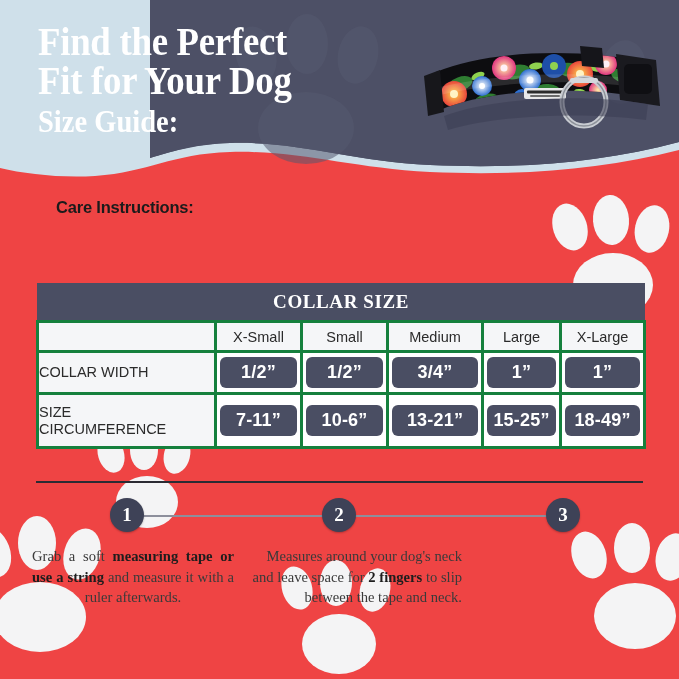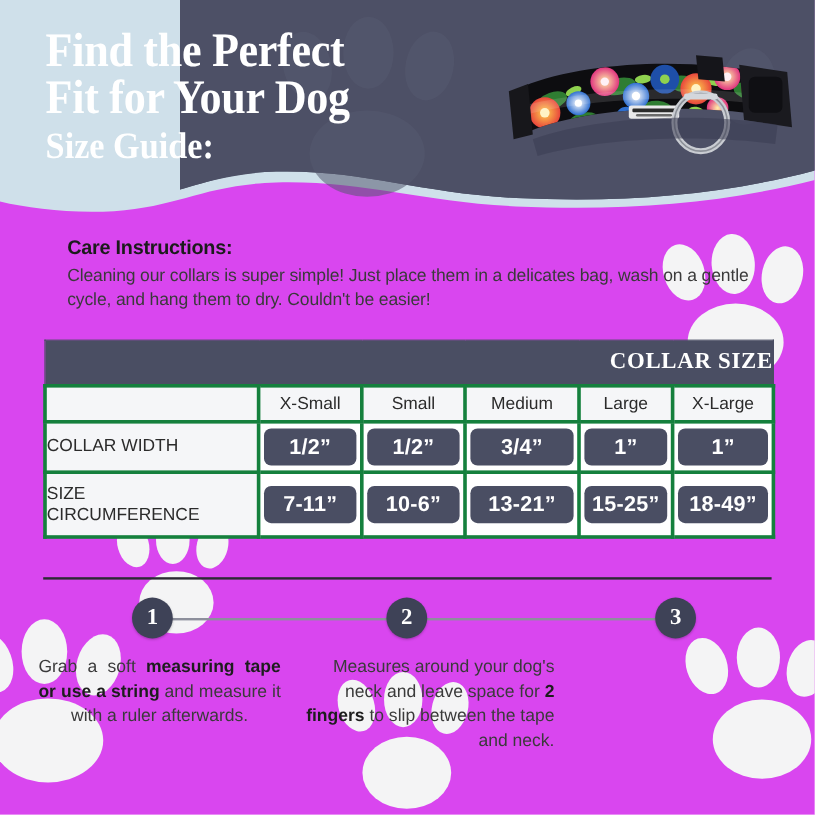--- a/index.html
+++ b/index.html
@@ -2,21 +2,21 @@
 <html><head>
 <meta charset="utf-8">
 <style>
   * { box-sizing: border-box; margin: 0; padding: 0; }
   html, body {
     width: 679px; height: 679px;
     background: #ffffff;
     font-family: "Liberation Sans", sans-serif;
     overflow: hidden;
   }
-  .page { position: relative; width: 679px; height: 679px; background: #d946ef; padding-left: 24px; }
+  .page { position: relative; width: 679px; height: 679px; background: #ef4444; padding-left: 24px; }
 
   
   .paws { position: absolute; inset: 0; overflow: hidden; z-index: 0; pointer-events: none; }
   .paw { position: absolute; opacity: 1; }
   .paw .toe, .paw .pad {
     position: absolute; background: #f4f4f5; border-radius: 50%;
   }
 
   
   .header {
@@ -62,21 +62,21 @@
   }
 
   
   .table-wrap { position: absolute; left: 36px; top: 283px; width: 607px; z-index: 3; }
   table.size-table { width: 100%; border-collapse: collapse; table-layout: fixed; }
   table.size-table td, table.size-table th { border: 3px solid #15803d; padding: 0; }
 
   .tbl-title {
     background: #4a4e63; color: #fff;
     font-family: "Liberation Serif", serif; font-weight: bold;
-    font-size: 19px; letter-spacing: 0.6px; text-align: right;
+    font-size: 19px; letter-spacing: 0.6px; text-align: center;
     height: 38px; border: 1px solid #4a4e63 !important;
   }
   .col-head {
     background: #f5f6f8; color: #2b2b2b;
     font-size: 14.5px; font-weight: normal; text-align: center;
     height: 30px;
   }
   .row-label {
     background: #f5f6f8; color: #2b2b2b;
     font-size: 14.5px; text-align: left;
@@ -107,21 +107,21 @@
   }
   .circle {
     position: absolute; top: 0; width: 34px; height: 34px; border-radius: 50%;
     background: #3e4257; color: #fff;
     font-family: "Liberation Serif", serif; font-weight: bold; font-size: 19px;
     display: flex; align-items: center; justify-content: center;
     box-shadow: 0 1px 2px rgba(0,0,0,.25);
   }
   .c1 { left: 110px; } .c2 { left: 322px; } .c3 { left: 546px; }
 
-  .step-cols { display: flex; margin-top: 12px; padding: 0 26px; }
+  .step-cols { display: flex; margin-top: 12px; padding: 0 26px; font-family: Liberation Serif, serif; }
   .step-col { text-align: right; font-size: 14.6px; line-height: 20.5px; color: #3a3a3a; }
   .step-col b { font-weight: bold; color: #1d1d1d; }
   .s1 { width: 214px; text-align: justify; text-align-last: center; padding: 0 6px; }
   .s2 { width: 226px; padding: 0 4px; }
   .s3 { width: 187px; padding: 0 2px; }
 </style>
 </head>
 <body>
 
 <div class="page">
@@ -262,21 +262,20 @@
           <rect x="150" y="50" width="28" height="5" rx="2" fill="#d4d7dc"></rect>
         </g>
 
         <path d="M24,88 C80,68 168,66 228,76 L226,92 C166,84 84,86 28,102 Z" fill="#3a3d52" opacity="0.55"></path>
       </svg>
     </div>
   </div>
 
   <div class="care">
     <div class="care-title">Care Instructions:</div>
-    <div class="care-body">Cleaning our collars is super simple! Just place them in a delicates bag, wash on a gentle cycle, and hang them to dry. Couldn't be easier!</div>
   </div>
 
   <div class="table-wrap">
     <table class="size-table">
       <colgroup>
         <col style="width:178px">
           <col style="width:86px">
           <col style="width:86px">
         <col style="width:95px">
           <col style="width:78px">

